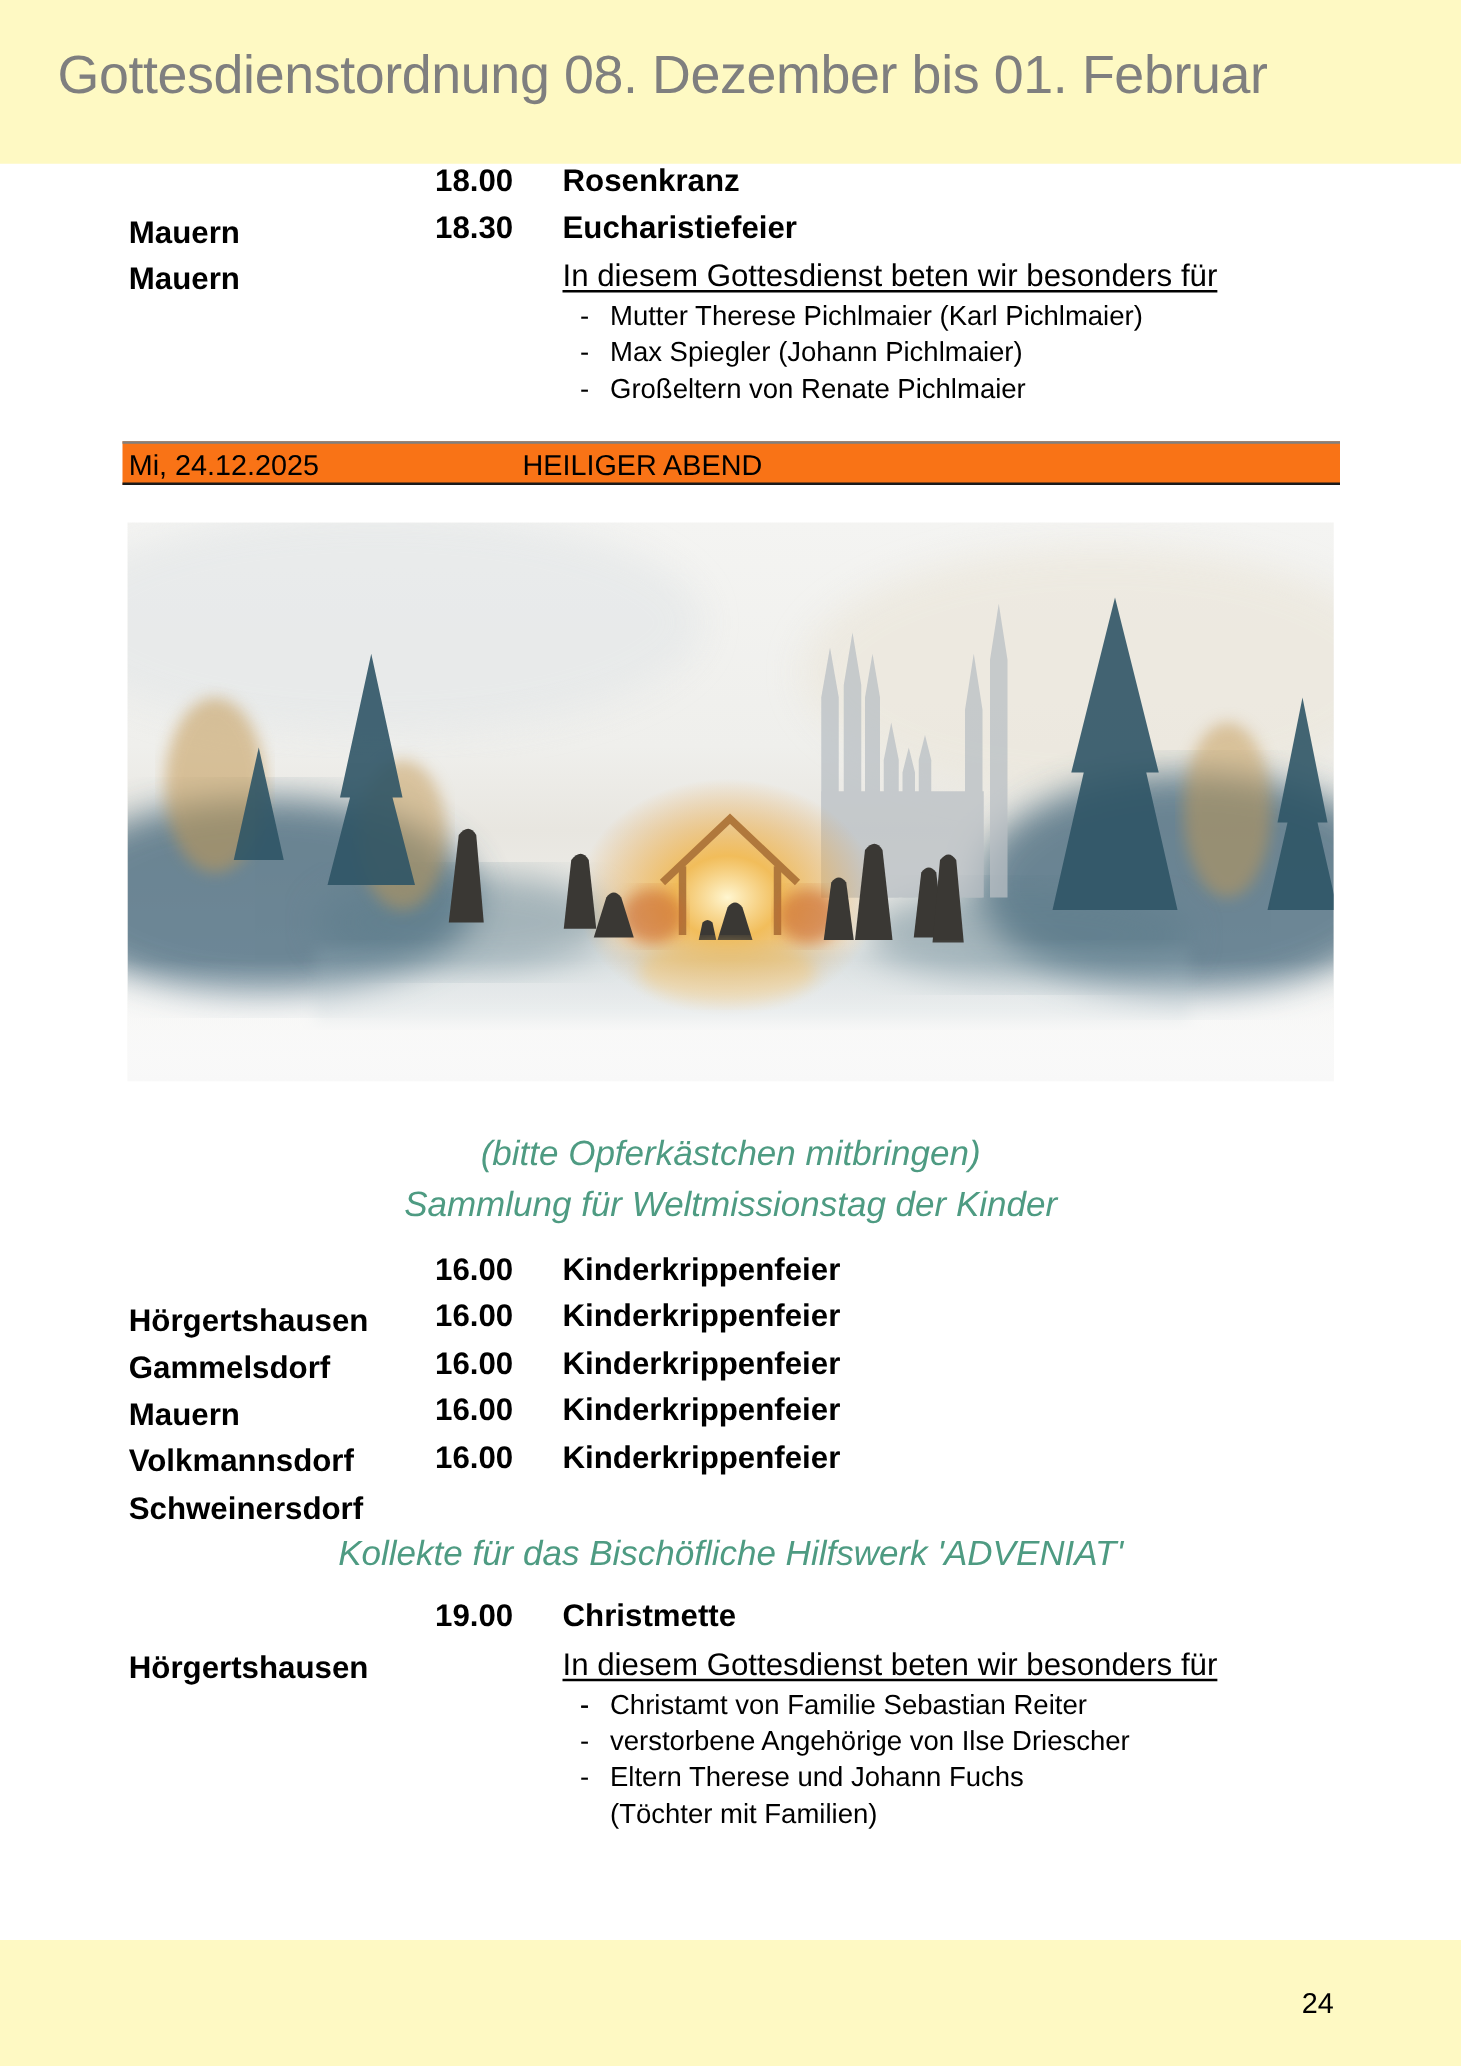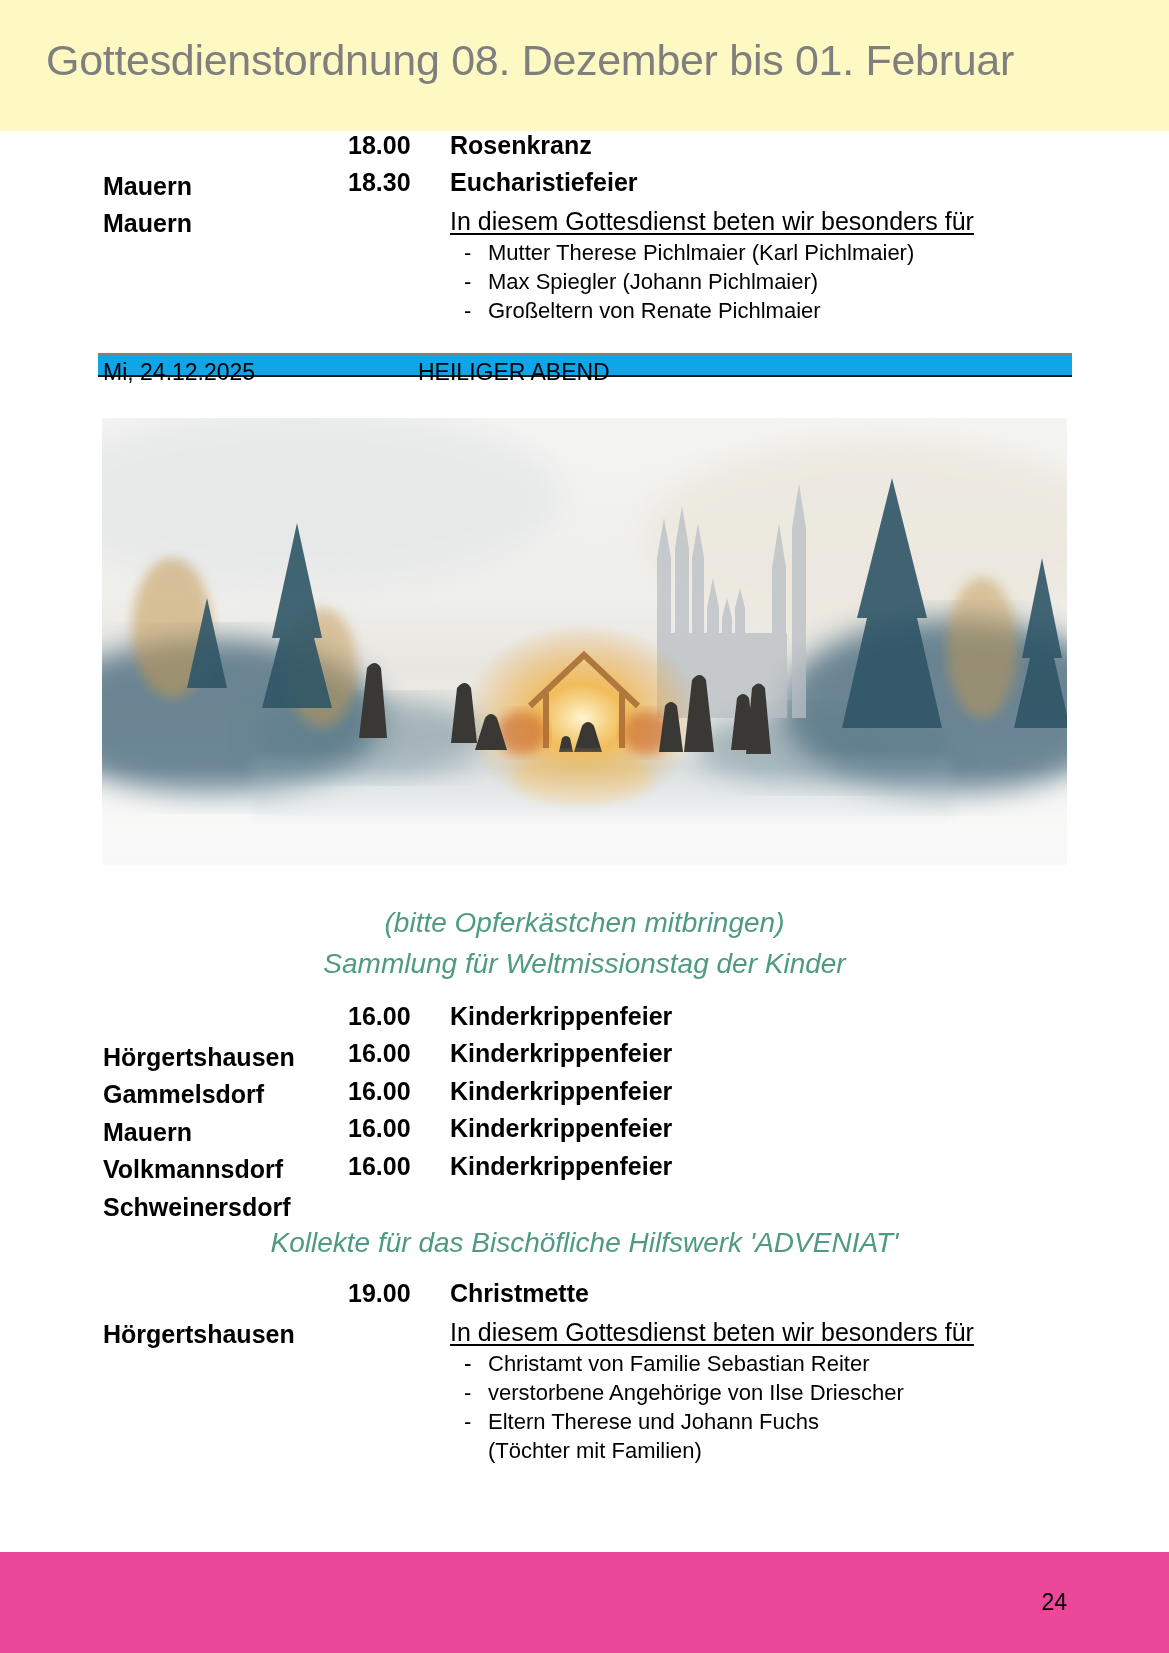--- a/index.html
+++ b/index.html
@@ -12,21 +12,21 @@
   .header {
     position: absolute; left: 0; top: 0; width: 1169px; height: 131px;
     background: #fef9c3;
   }
   .header-title {
     position: absolute; left: 46px; top: 36px;
     font-size: 43px; color: #7f7f7f; letter-spacing: -0.3px; white-space: nowrap;
   }
   .footer {
     position: absolute; left: 0; top: 1552px; width: 1169px; height: 101px;
-    background: #ec4899;
+    background: #fef9c3;
   }
   .page-number {
     position: absolute; right: 102px; top: 37px; font-size: 23px; color: #000;
   }
   .row {
     position: absolute; left: 103px; height: 32px; font-size: 25px; font-weight: bold;
     white-space: nowrap;
   }
   .row .place { position: absolute; left: 0; margin-top: 41px; }
   .row .time { position: absolute; left: 245px; }
@@ -36,22 +36,22 @@
     text-underline-offset: 3px; white-space: nowrap;
   }
   .intention-list {
     position: absolute; left: 462px; margin: 0; padding: 0; list-style: none;
     font-size: 22px; line-height: 29px;
   }
   .intention-list li { position: relative; padding-left: 26px; white-space: nowrap; }
   .intention-list li .dash { position: absolute; left: 2px; }
   .intention-list li.cont { padding-left: 26px; }
   .day-bar {
-    position: absolute; left: 98px; top: 353px; width: 974px; height: 24px;
-    background: #0ea5e9; border-top: 2px solid #808080; border-bottom: 2px solid #1a1a1a;
+    position: absolute; left: 98px; top: 353px; width: 974px; height: 35px;
+    background: #f97316; border-top: 2px solid #808080; border-bottom: 2px solid #1a1a1a;
     box-sizing: border-box; font-size: 23px;
   }
   .day-bar .date { position: absolute; left: 5px; top: 4px; }
   .day-bar .feast { position: absolute; left: 320px; top: 4px; }
   .picture {
     position: absolute; left: 102px; top: 418px; width: 965px; height: 447px; overflow: hidden;
     background: linear-gradient(180deg, #f4f4f2 0%, #efefec 40%, #e8e6e0 55%, #f2f2f0 80%, #f7f7f6 100%);
   }
   .picture svg { position: absolute; left: 0; top: 0; }
   .note {

